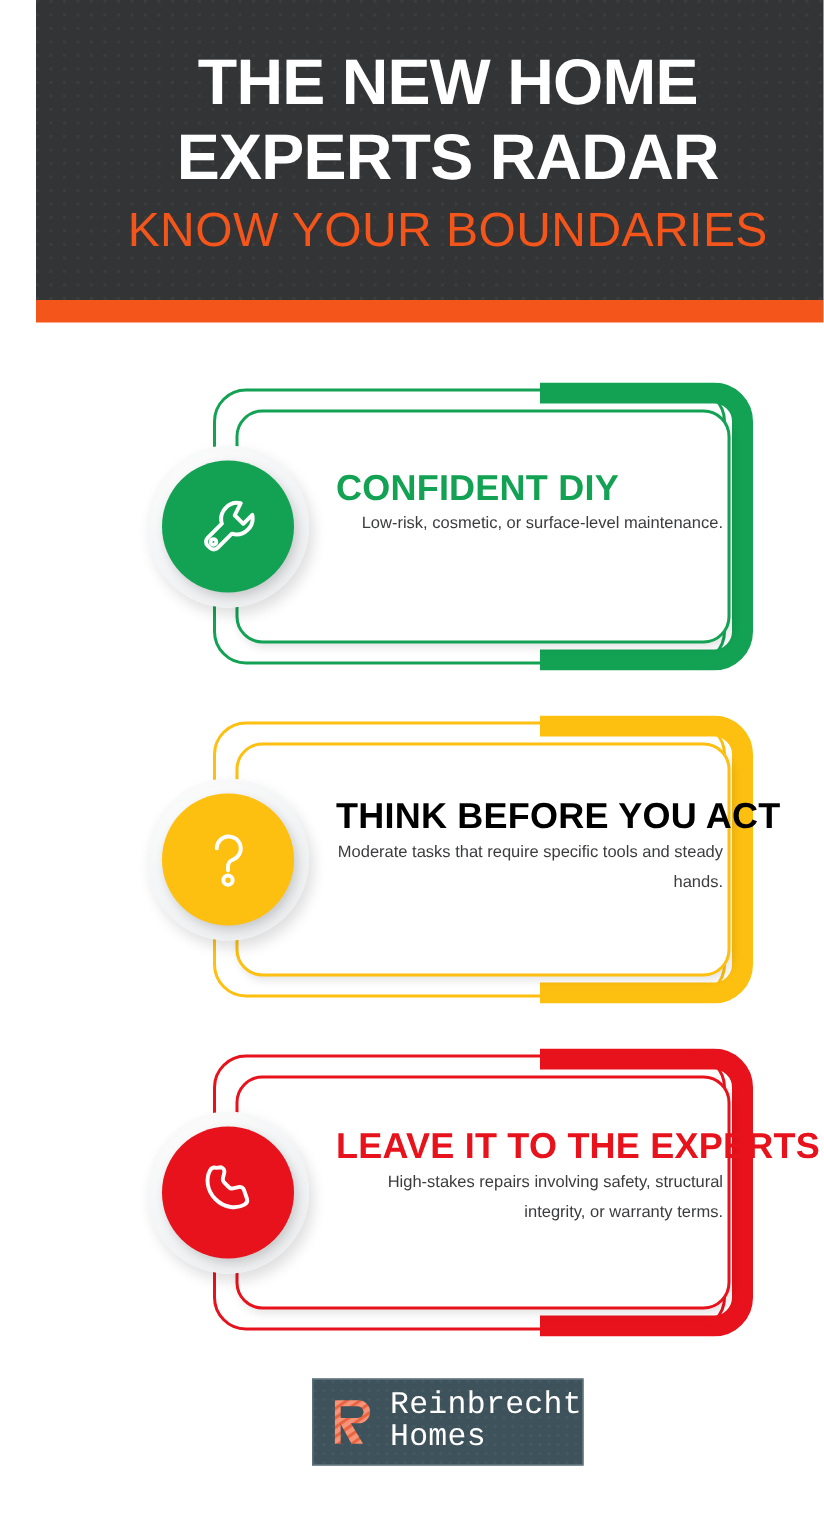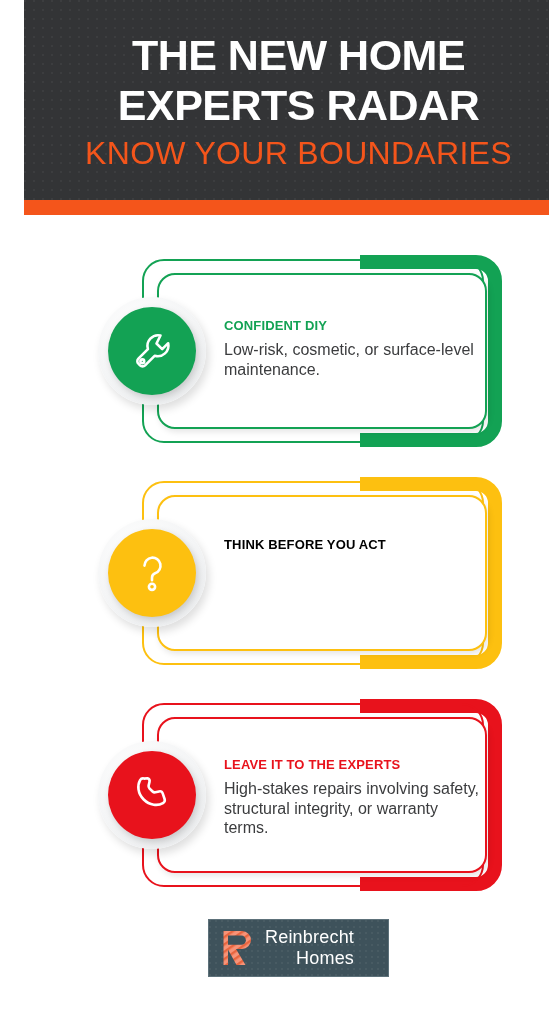--- a/index.html
+++ b/index.html
@@ -156,33 +156,34 @@
   .card-text {
     position: absolute;
     left: 200px;
     width: 258px;
     z-index: 7;
   }
 
   .card-title {
     font-family: "Liberation Sans", sans-serif;
     font-weight: bold;
-    font-size: 13px;
+    font-size: 24px;
     line-height: 22px;
     letter-spacing: 0.15px;
     margin-bottom: 3px;
     white-space: nowrap;
   }
 
   .card-body {
     font-family: "Liberation Sans", sans-serif;
     font-weight: normal;
-    font-size: 16px;
+    font-size: 11px;
     line-height: 19.5px;
     color: #3b3c3e;
+    text-align: right;
   }
 
   
   .card1 .card-text { top: 100px; }
   .card2 .card-text { top: 97px; }
   .card3 .card-text { top: 95px; }
 
   
   .logo-wrap {
     position: absolute;
@@ -209,25 +210,24 @@
   .logo-mark { width: 34px; height: 36px; display: block; }
 
   .logo-text {
     display: flex;
     flex-direction: column;
     justify-content: center;
   }
 
   .logo-line {
     color: #ffffff;
-    font-family: Liberation Sans, sans-serif;
-    font-size: 18px;
+    font-family: Liberation Mono, monospace;
+    font-size: 21px;
     line-height: 21px;
     letter-spacing: 0.2px;
-    text-align: right;
   }
 </style>
 </head>
 <body>
 
 <div id="page">
 
   <div class="header">
     <div class="title-line">THE NEW HOME</div>
     <div class="title-line">EXPERTS RADAR</div>
@@ -264,20 +264,21 @@
       <div class="badge" style="background:#fdc010">
         <svg width="50" height="50" viewBox="0 0 50 50" aria-hidden="true">
           <g fill="none" stroke="#ffffff" stroke-width="2.6" stroke-linecap="round" stroke-linejoin="round">
             <path d="M17.5 17.6 a8 8 0 1 1 10.6 7.6 c-2.2 0.9 -3.1 2.5 -3.1 4.6 v2.4"></path>
             <circle cx="25" cy="38.8" r="3.1"></circle>
           </g>
         </svg>
       </div>
       <div class="card-text">
         <div class="card-title" style="color:#000000">THINK BEFORE YOU ACT</div>
+        <div class="card-body">Moderate tasks that require specific tools and steady hands.</div>
       </div>
     </div>
 
     <div class="card card3">
       <div class="bracket" style="border-color:#e8121c"></div>
       <div class="outer-frame" style="border-color:#e8121c"></div>
       <div class="inner-frame" style="border-color:#e8121c"></div>
       <div class="badge-ring"></div>
       <div class="badge" style="background:#e8121c">
         <svg width="50" height="50" viewBox="0 0 50 50" aria-hidden="true">

